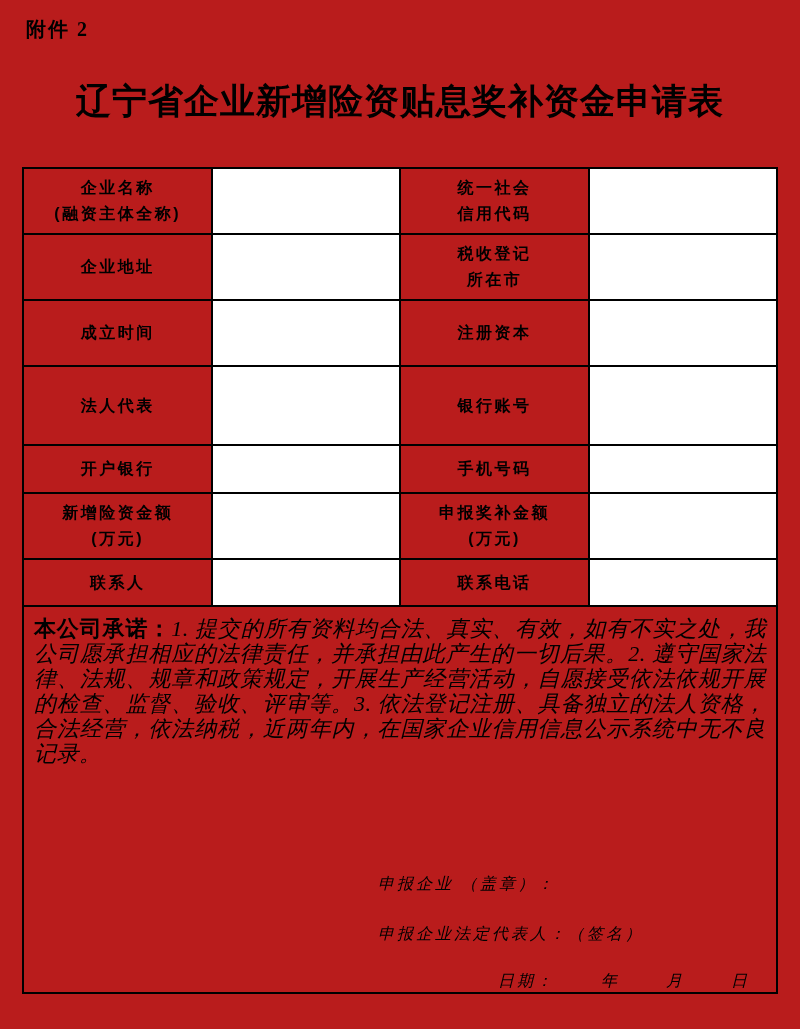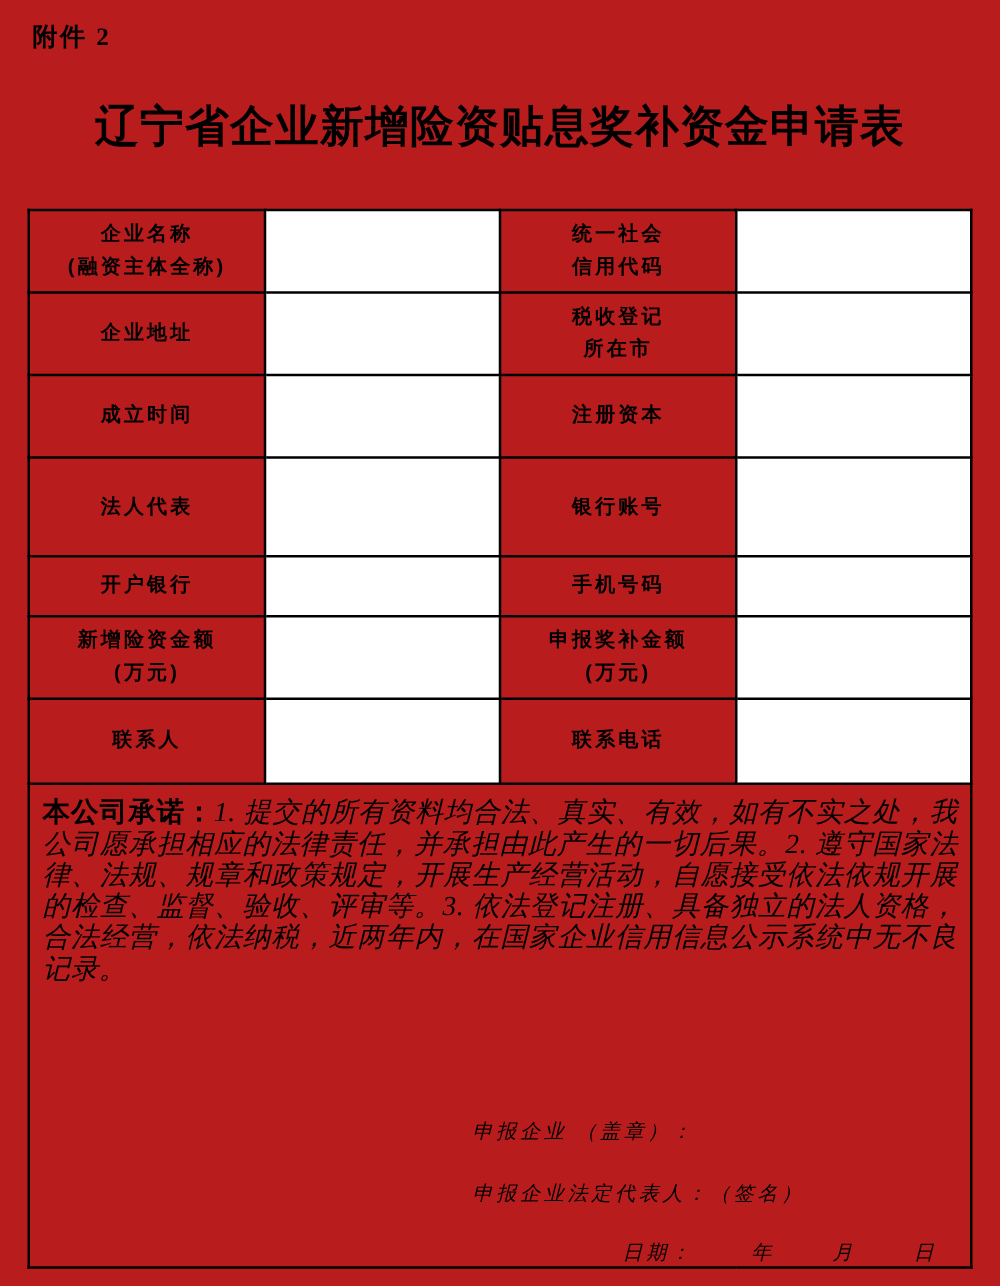--- a/index.html
+++ b/index.html
@@ -156,21 +156,21 @@
         <td class="value-cell"></td>
       </tr>
       <tr style="height:66px;">
         <td class="label-cell">新增险资金额
 (万元)</td>
         <td class="value-cell"></td>
         <td class="label-cell">申报奖补金额
 (万元)</td>
         <td class="value-cell"></td>
       </tr>
-      <tr style="height:68px;margin-left:12px;">
+      <tr style="height:47px;margin-left:12px;">
         <td class="label-cell">联系人</td>
         <td class="value-cell"></td>
         <td class="label-cell">联系电话</td>
         <td class="value-cell"></td>
       </tr>
       <tr>
         <td class="commitment-cell" colspan="4">
           <p class="commitment-text"><span class="commitment-prefix">本公司承诺：</span><span class="commitment-body">1. 提交的所有资料均合法、真实、有效，如有不实之处，我公司愿承担相应的法律责任，并承担由此产生的一切后果。2. 遵守国家法律、法规、规章和政策规定，开展生产经营活动，自愿接受依法依规开展的检查、监督、验收、评审等。3. 依法登记注册、具备独立的法人资格，合法经营，依法纳税，近两年内，在国家企业信用信息公示系统中无不良记录。</span></p>
           <div class="sign-block">
             <div class="sign-line-seal">申报企业 （盖章）：</div>

